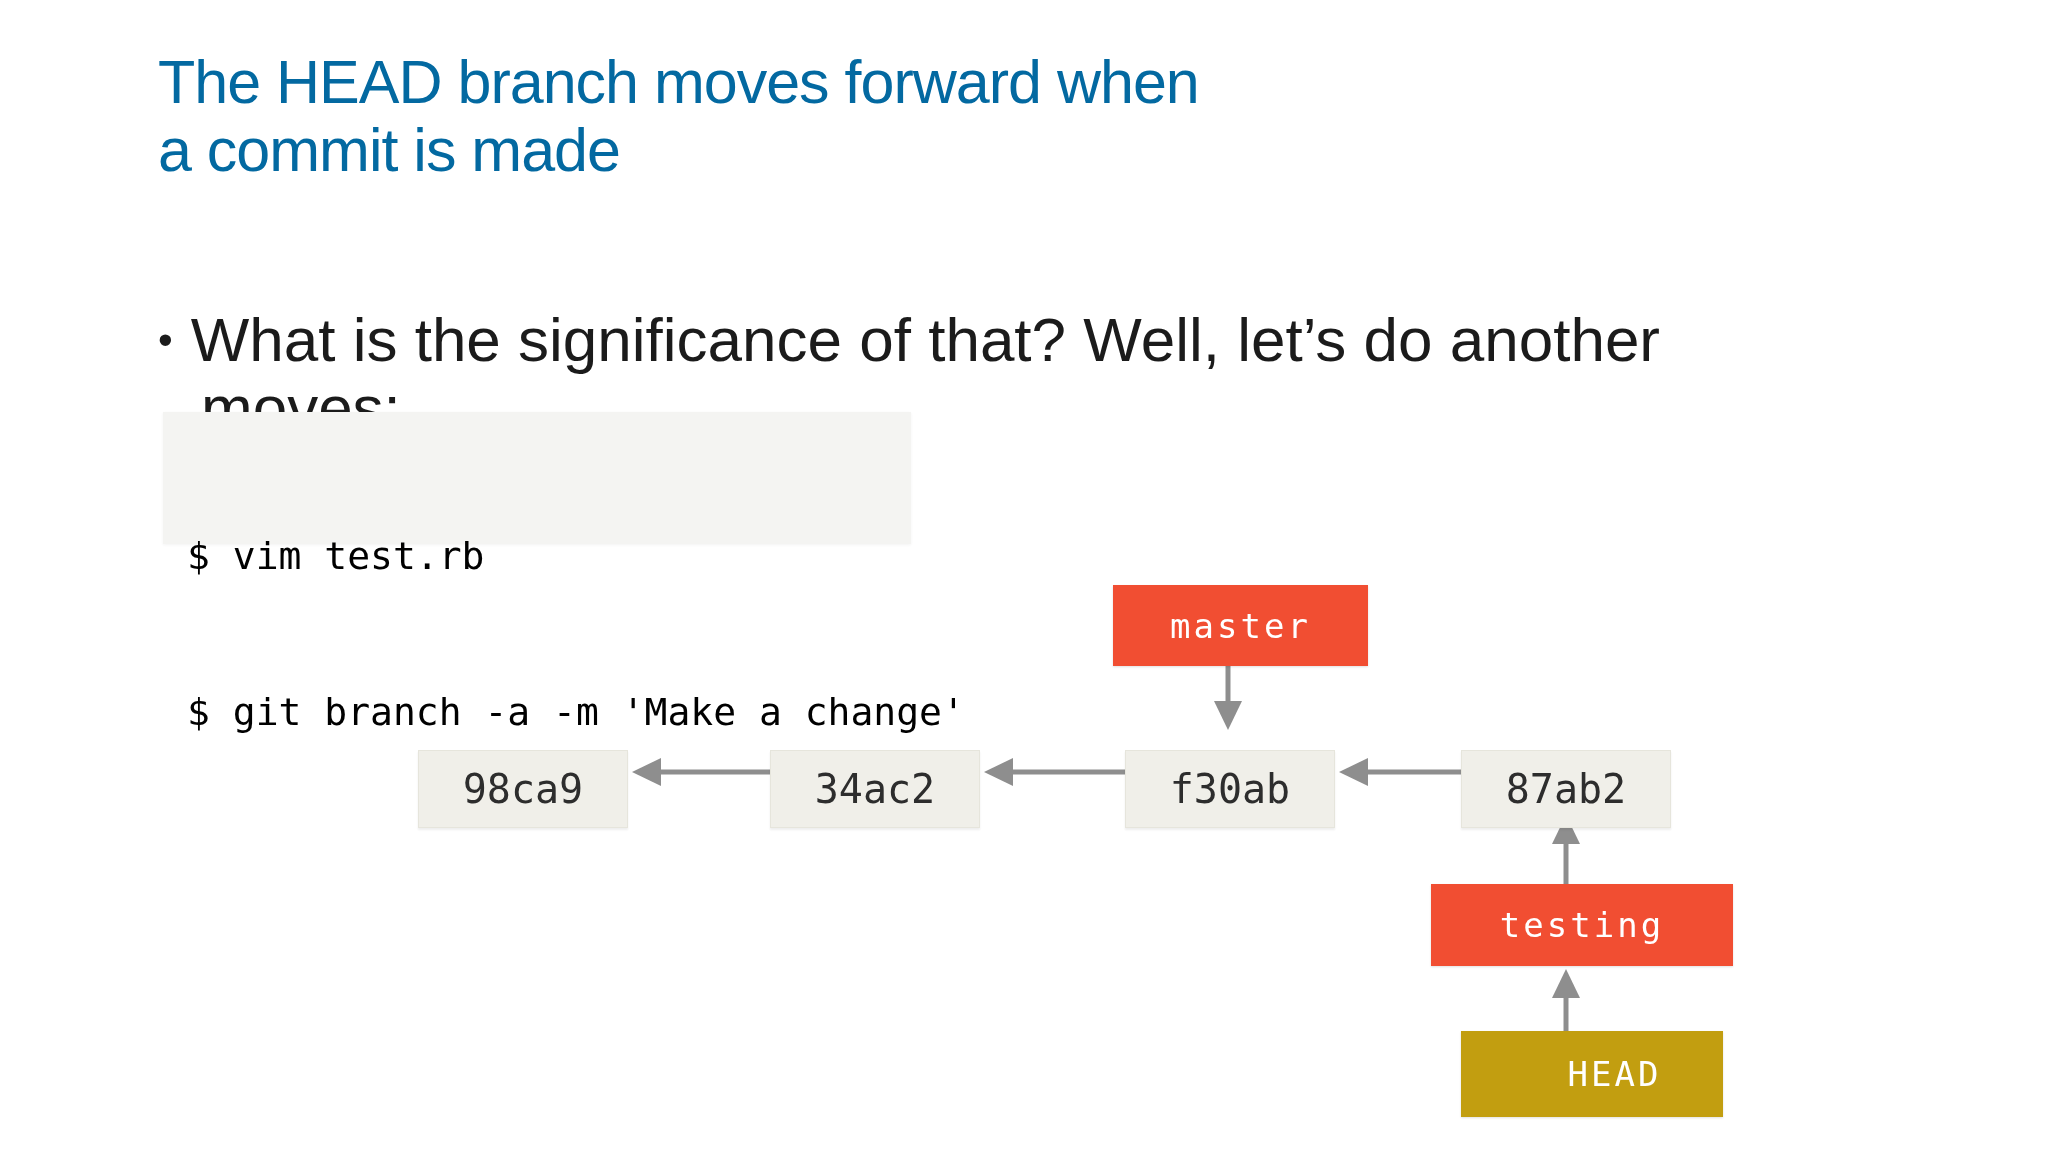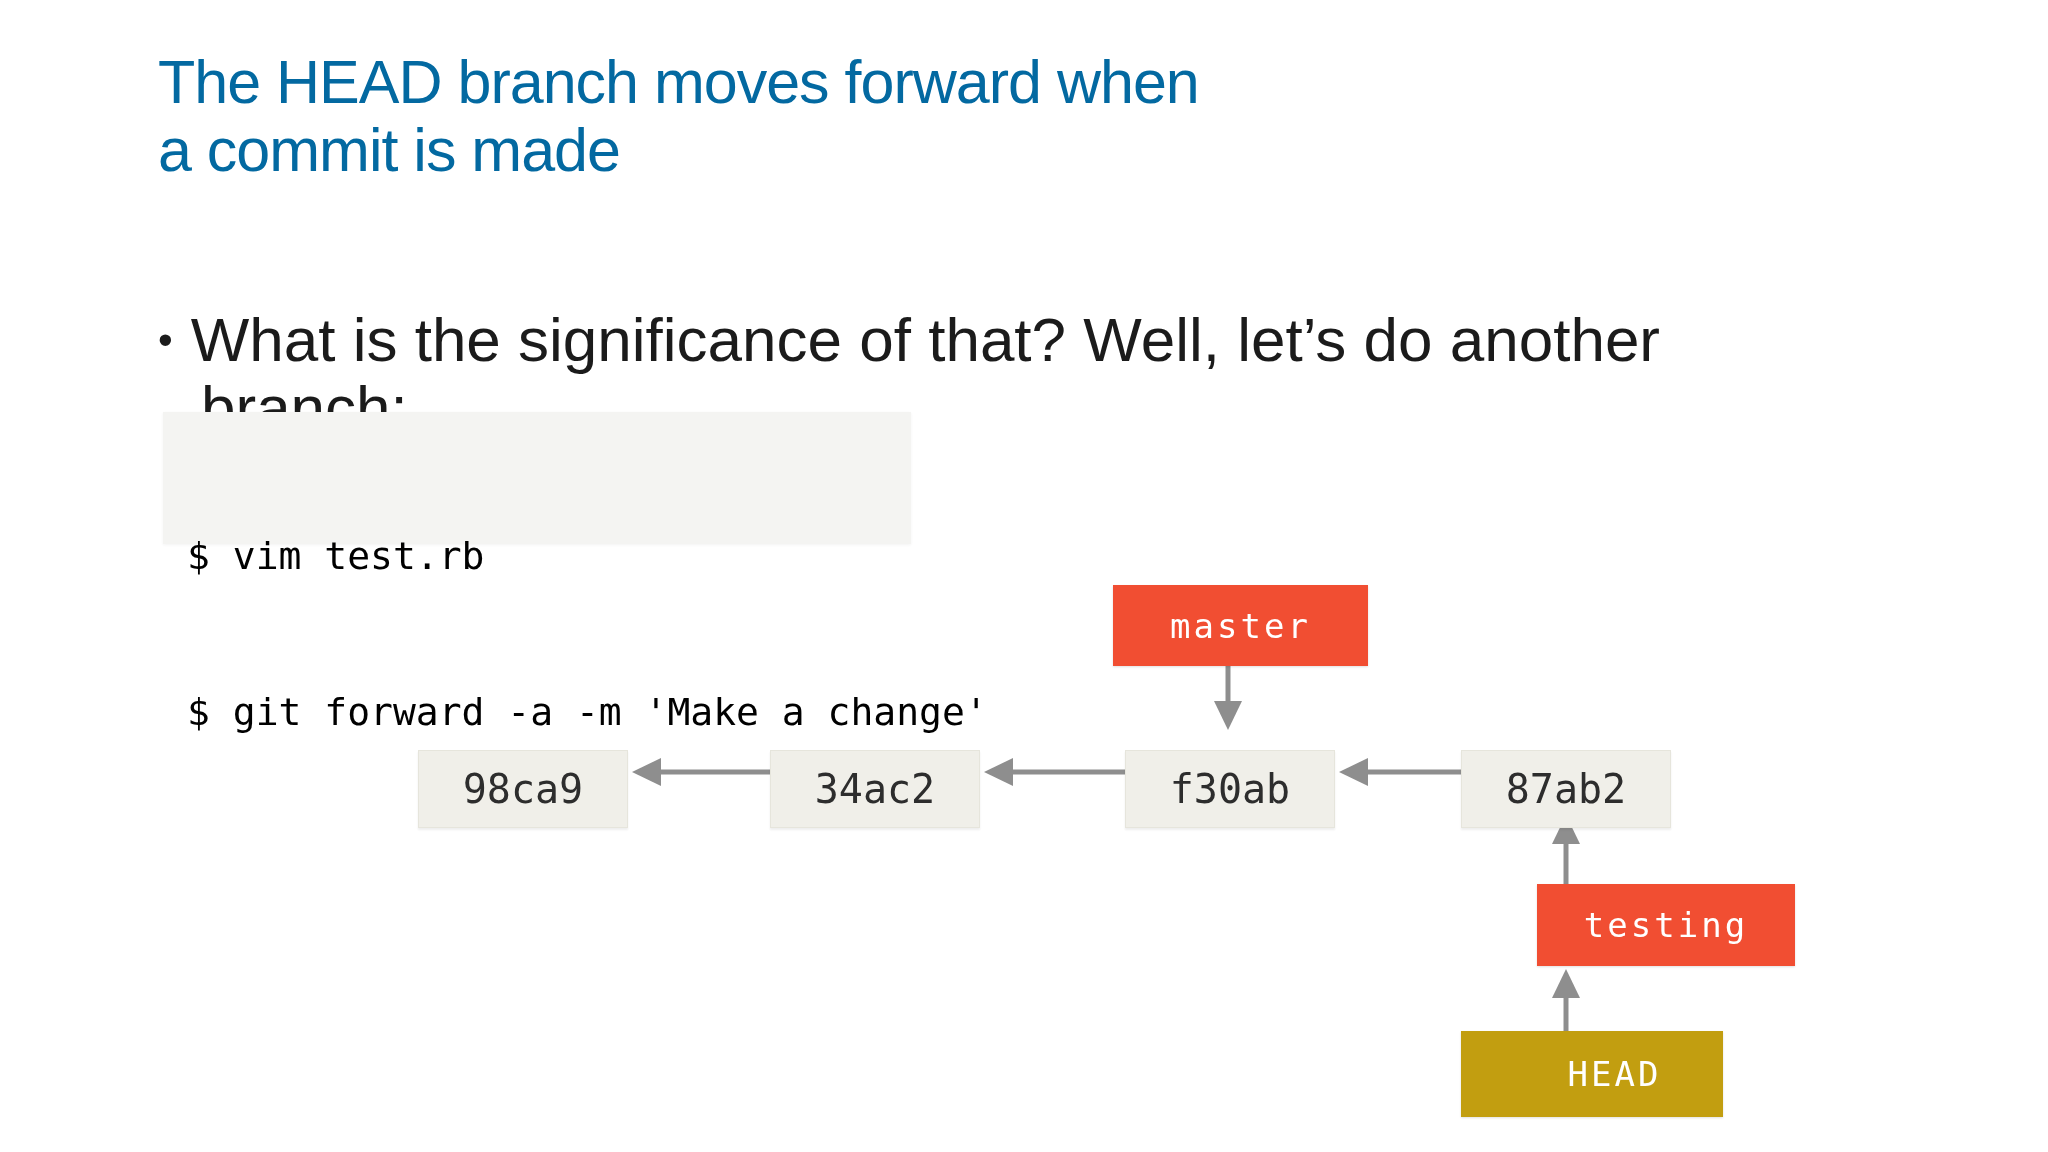--- a/index.html
+++ b/index.html
@@ -93,44 +93,44 @@
     color: #ffffff;
     font-size: 34px;
     letter-spacing: 3px;
     box-shadow: 0 1px 2px rgba(0,0,0,0.12);
   }
   .commit-1 { left: 418px; }
   .commit-2 { left: 770px; }
   .commit-3 { left: 1125px; }
   .commit-4 { left: 1461px; }
   .branch-master  { left: 1113px; top: 585px; width: 255px; height: 81px; }
-  .branch-testing { left: 1537px; top: 884px; width: 258px; height: 82px; }
+  .branch-testing { left: 1431px; top: 884px; width: 302px; height: 82px; }
   .head-node      { left: 1461px; top: 1031px; width: 262px; height: 86px; padding-left: 45px; }
 </style>
 </head>
 <body>
 
 <div class="slide">
 
   <h1 class="title">
     <span class="line">The HEAD branch moves forward when</span>
     <span class="line">a commit is made</span>
   </h1>
 
   <div class="bullet">
     <div class="row">
       <span class="marker">•</span>
       <span>What is the significance of that? Well, let’s do another</span>
     </div>
-    <div class="text2">branch:</div>
+    <div class="text2">moves:</div>
   </div>
 
   <div class="code-block" style="background-color: rgb(244, 244, 242);">
     <div>$ vim test.rb</div>
-    <div>$ git forward -a -m 'Make a change'</div>
+    <div>$ git branch -a -m 'Make a change'</div>
   </div>
 
   <svg class="graph-arrows" viewBox="0 0 2048 1152" xmlns="http://www.w3.org/2000/svg">
     <g stroke="#8e8e8e" stroke-width="5" fill="#8e8e8e">
 
       <line x1="1228" y1="666" x2="1228" y2="701"></line>
       <polygon points="1228,730 1214,701 1242,701" stroke="none"></polygon>
 
       <line x1="770" y1="772" x2="660" y2="772"></line>
       <polygon points="632,772 661,758 661,786" stroke="none"></polygon>

